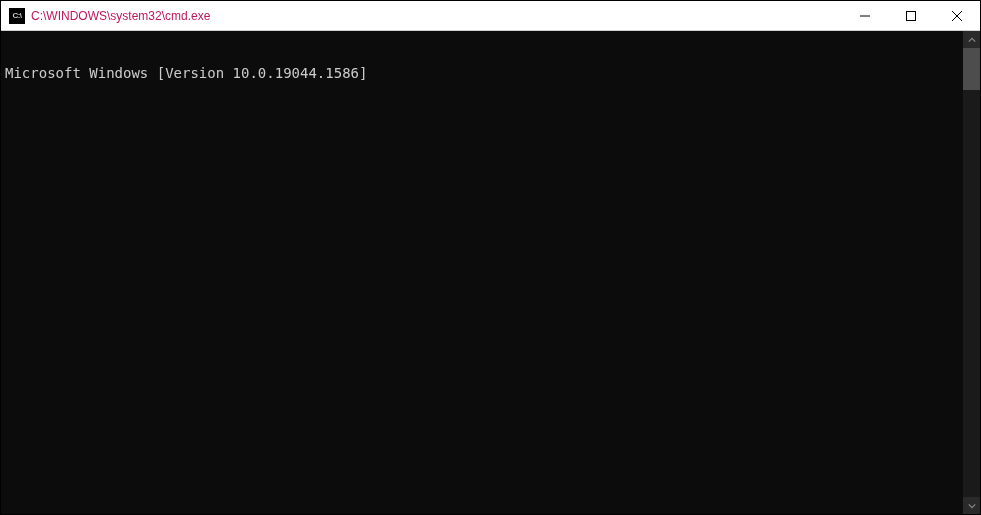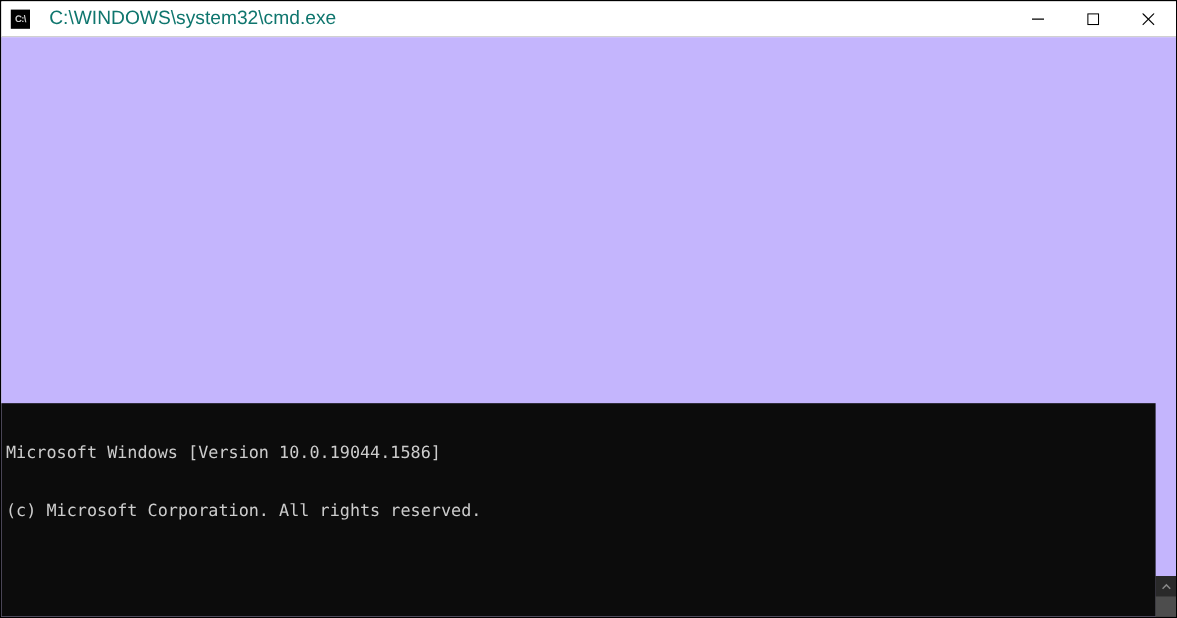--- a/index.html
+++ b/index.html
@@ -40,43 +40,41 @@
       align-items: center;
       justify-content: center;
       font-size: 8px;
       color: #ccc;
       font-family: sans-serif;
       font-weight: bold;
       letter-spacing: -0.5px;
     }
     .titlebar-title {
       font-family: 'Segoe UI', Tahoma, sans-serif;
-      font-size: 16px;
-      color: #0f766e;
+      font-size: 12px;
+      color: #be185d;
       flex: 1;
-      margin-left: 10px;
     }
     .window-controls {
       display: flex;
       height: 100%;
     }
     .window-control {
       width: 46px;
       height: 100%;
       display: flex;
       align-items: center;
       justify-content: center;
       cursor: pointer;
     }
     .terminal-container {
       flex: 1;
       display: flex;
-      background: #c4b5fd;
+      background: #c2410c;
       position: relative;
-      align-items: flex-end;
     }
     .terminal {
       flex: 1;
       background: #0c0c0c;
       color: #cccccc;
       font-family: 'Consolas', 'Lucida Console', monospace;
       font-size: 14px;
       line-height: 16px;
       padding: 2px 0 0 4px;
       white-space: pre;
@@ -149,21 +147,20 @@
         <svg width="10" height="10">
           <line x1="0" y1="0" x2="10" y2="10" stroke="#000" stroke-width="1"></line>
           <line x1="10" y1="0" x2="0" y2="10" stroke="#000" stroke-width="1"></line>
         </svg>
       </div>
     </div>
   </div>
   <div class="terminal-container">
     <div class="terminal">
       <div class="terminal-line">Microsoft Windows [Version 10.0.19044.1586]</div>
-      <div class="terminal-line">(c) Microsoft Corporation. All rights reserved.</div>
       <div class="terminal-line"></div>
     </div>
     <div class="scrollbar">
       <div class="scrollbar-arrow">
         <svg viewBox="0 0 10 10">
           <path d="M1 7 L5 3 L9 7" fill="none" stroke="#888" stroke-width="1.5"></path>
         </svg>
       </div>
       <div class="scrollbar-track">
         <div class="scrollbar-thumb"></div>

